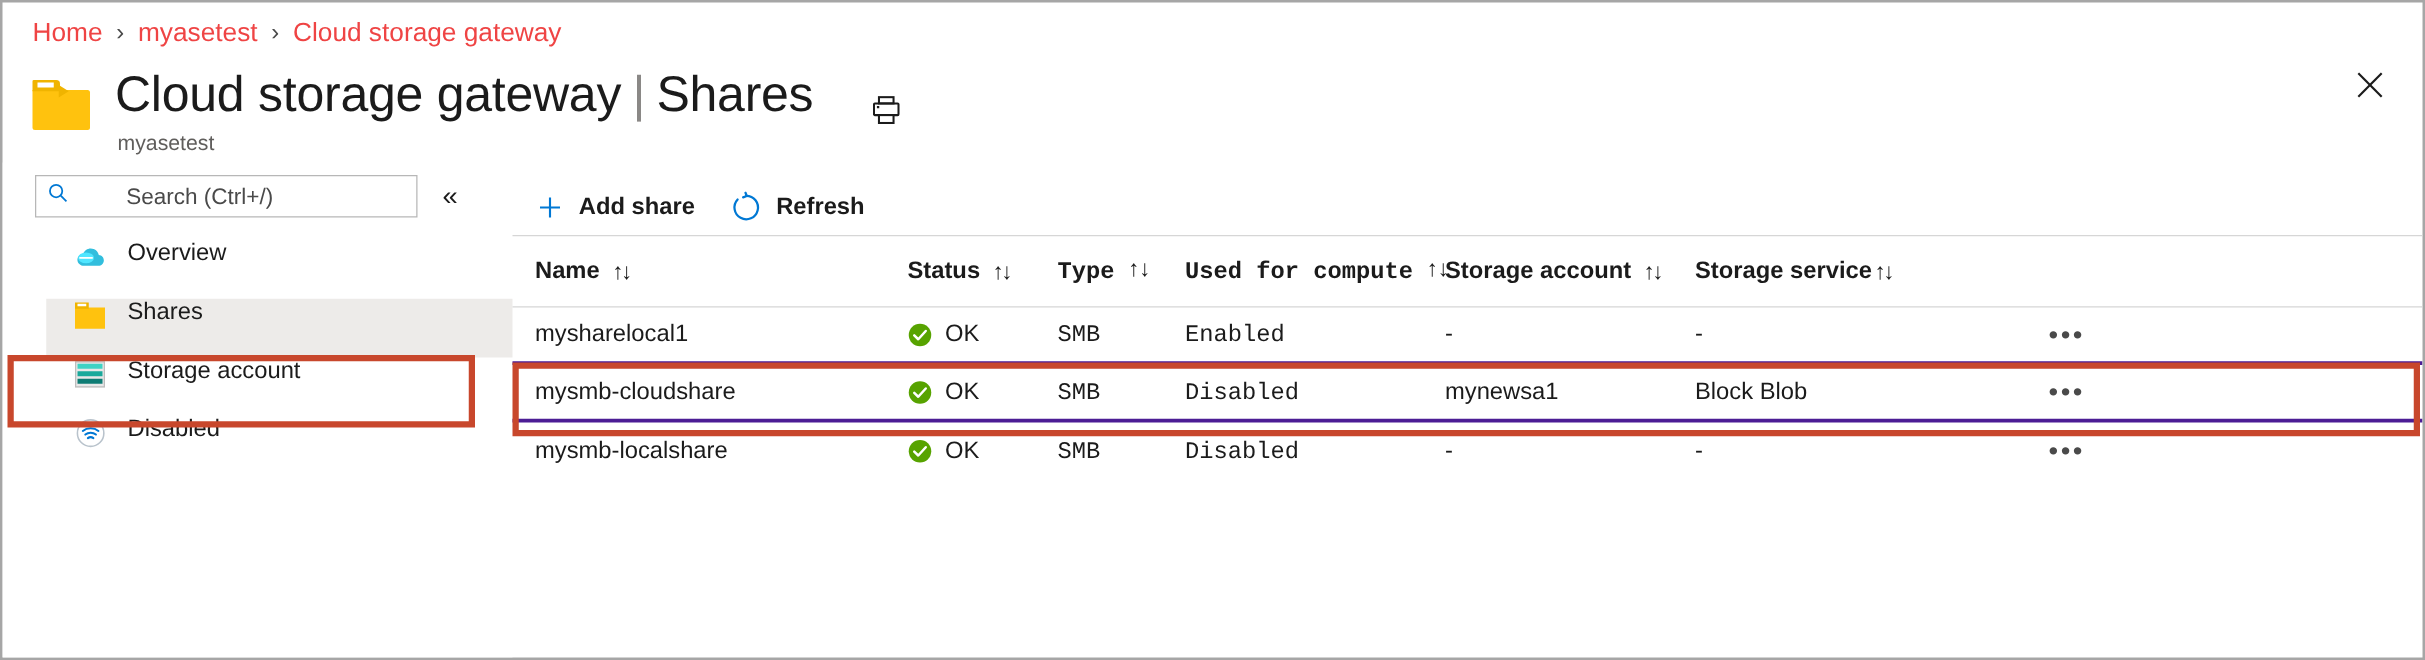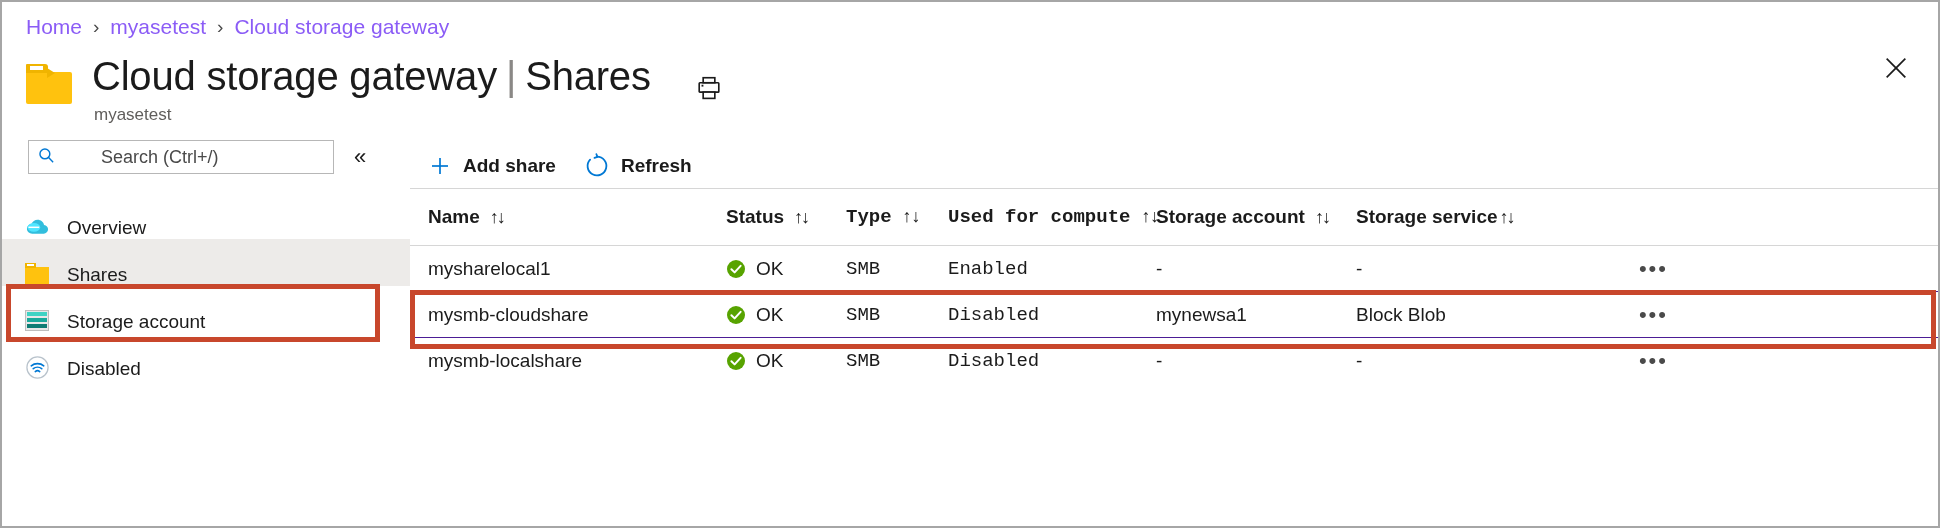--- a/index.html
+++ b/index.html
@@ -19,21 +19,21 @@
 
   
   #breadcrumb {
     position: absolute;
     left: 24px; top: 8px;
     height: 34px;
     display: flex;
     align-items: center;
     font-size: 21px;
   }
-  .crumb-link { color: #8b5cf6; cursor: pointer; white-space: nowrap; }
+  .crumb-link { color: #ef4444; cursor: pointer; white-space: nowrap; }
   .crumb-sep {
     color: #4a4a4a;
     margin: 0 11px;
     font-size: 19px;
     display: inline-block;
   }
 
   
   #title-row {
     position: absolute;
@@ -150,25 +150,26 @@
   }
 
   #nav-list {
     position: absolute;
     left: 0; top: 62px;
     width: 408px;
   }
   .nav-item {
     height: 47px;
     display: flex;
-    align-items: flex-end;
+    align-items: flex-start;
     padding-left: 22px;
     cursor: pointer;
     font-size: 19px;
     color: #1b1b1b;
+    margin-left: 35px;
   }
   .nav-item.selected { background: #edebe9; }
   .nav-icon {
     width: 26px; height: 26px;
     margin-right: 17px;
     flex: none;
     display: flex;
     align-items: center;
     justify-content: center;
     position: relative;
@@ -272,21 +273,21 @@
     margin-left: 10px;
     font-size: 18px;
     font-weight: 400;
     color: #1b1b1b;
     letter-spacing: -2px;
   }
   .trow {
     display: flex;
     align-items: center;
     height: 46px;
-    border-bottom: 1px solid #4c1d95;
+    border-bottom: 3px solid #4c1d95;
     padding-left: 18px;
     font-size: 19px;
     color: #1b1b1b;
     cursor: pointer;
   }
   .trow:last-child { border-bottom: none; }
   .td { display: flex; align-items: center; white-space: nowrap; }
 
   
   .c-name    { width: 298px; }

